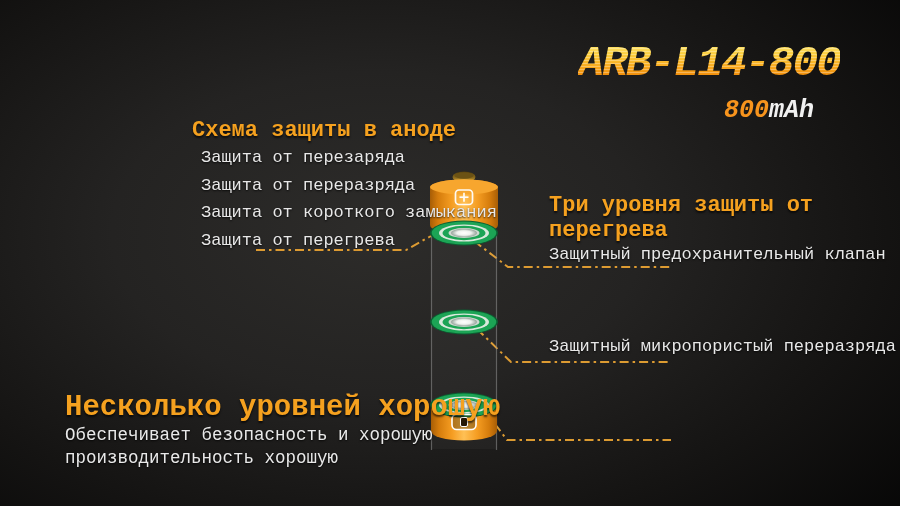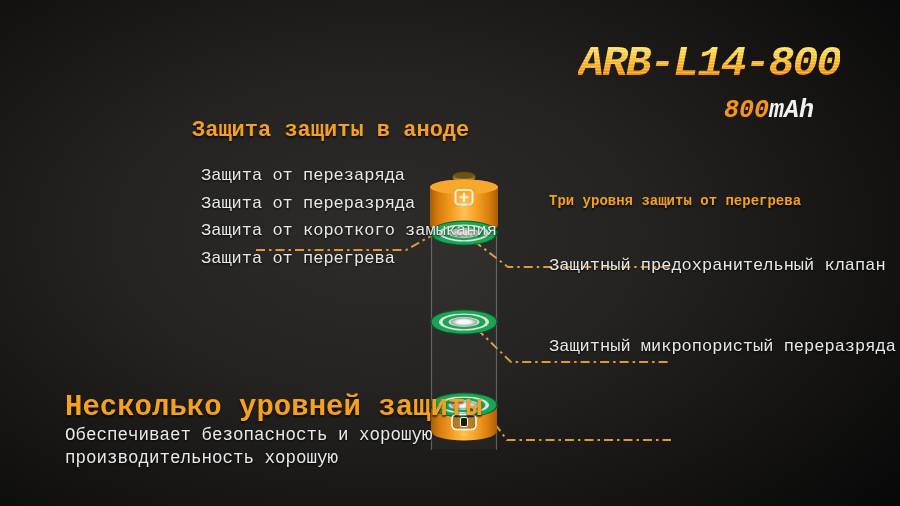--- a/index.html
+++ b/index.html
@@ -23,23 +23,23 @@
   .model-capacity{
     margin-top:11px;padding-right:26px;
     font-size:25px;font-weight:bold;font-style:italic;letter-spacing:0px;
   }
   .cap-val{color:#f7941d;}
   .cap-unit{color:#f1f1f1;}
   
   .hdr-orange{color:#f5a11f;font-weight:bold;text-shadow:0 2px 2px rgba(0,0,0,.65);}
   .anode-block{position:absolute;left:192px;top:118px;}
   .anode-title{font-size:22px;}
-  .anode-list{margin-top:19px;padding-left:9px;}
+  .anode-list{margin-top:1px;padding-left:9px;}
   .anode-item{font-size:17px;color:#e8e8e8;line-height:27.5px;text-shadow:0 1px 2px rgba(0,0,0,.8);}
-  .overheat-title{position:absolute;left:549px;top:193px;font-size:14px;}
+  .overheat-title{position:absolute;left:549px;top:193px;font-size:22px;}
   .rlabel{
     position:absolute;left:549px;font-size:17px;color:#e8e8e8;
     text-shadow:0 1px 2px rgba(0,0,0,.8);white-space:nowrap;
   }
   .multi-block{position:absolute;left:65px;top:391px;}
   .multi-title{font-size:29px;}
   .multi-desc{font-size:17.5px;color:#e9e9e9;line-height:23px;text-shadow:0 1px 2px rgba(0,0,0,.8);}
   
   .overlay{position:absolute;left:0;top:0;}
 </style>
@@ -124,34 +124,34 @@
   </svg>
 
   <div class="model-block">
     <div class="model-title">ARB-L14-800</div>
     <div class="model-capacity">
       <span class="cap-val">800</span><span class="cap-unit">mAh</span>
     </div>
   </div>
 
   <div class="anode-block">
-    <div class="hdr-orange anode-title">Защита защиты в аноде</div>
+    <div class="hdr-orange anode-title">Схема защиты в аноде</div>
     <div class="anode-list">
       <div class="anode-item">Защита от перезаряда</div>
       <div class="anode-item">Защита от переразряда</div>
       <div class="anode-item">Защита от короткого замыкания</div>
       <div class="anode-item">Защита от перегрева</div>
     </div>
   </div>
 
   <div class="hdr-orange overheat-title">Три уровня защиты от перегрева</div>
-  <div class="rlabel" style="top:256px;">Защитный предохранительный клапан</div>
+  <div class="rlabel" style="top:245px;">Защитный предохранительный клапан</div>
   <div class="rlabel" style="top:337px;">Защитный микропористый переразряда</div>
 
   <div class="multi-block">
-    <div class="hdr-orange multi-title">Несколько уровней защиты</div>
+    <div class="hdr-orange multi-title">Несколько уровней хорошую</div>
     <div class="multi-desc">
       <div>Обеспечивает безопасность и хорошую</div>
       <div>производительность хорошую</div>
     </div>
   </div>
 
 </div>
 
 </body></html>

